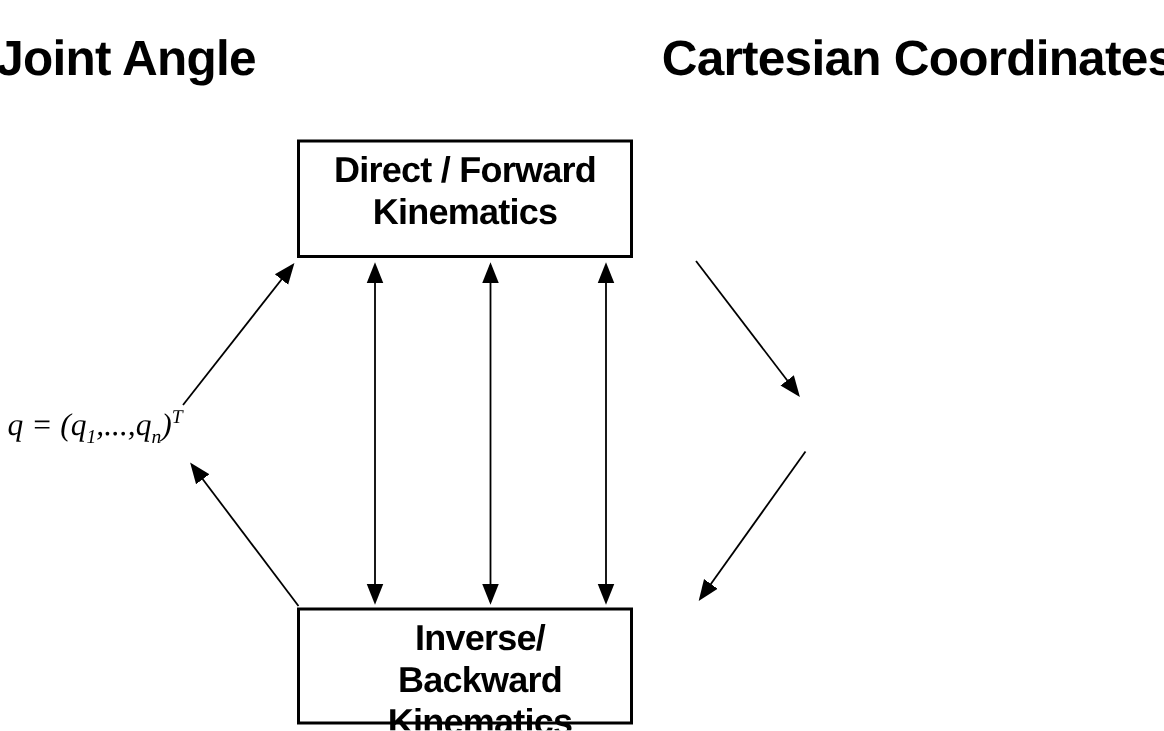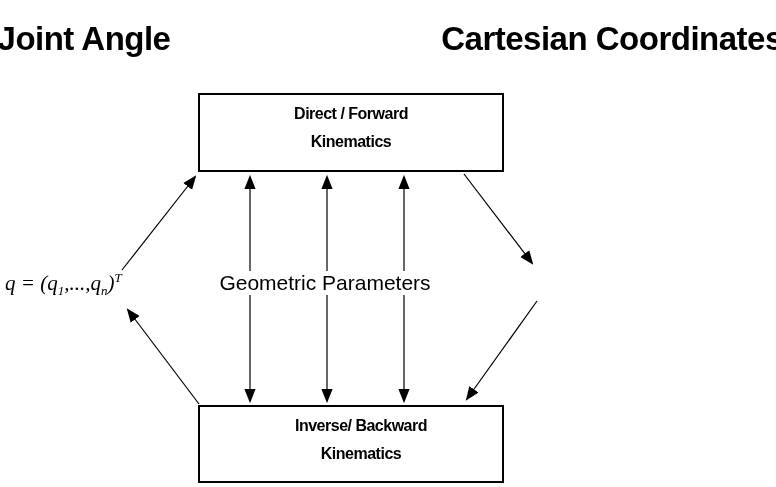--- a/index.html
+++ b/index.html
@@ -25,26 +25,26 @@
     white-space: nowrap;
     letter-spacing: -0.5px;
   }
   .col-header.h-left   { left: 84px; }
   .col-header.h-center { left: 331px; }
   .col-header.h-right  { left: 612px; }
 
   .kin-box {
     position: absolute;
     left: 198px;
-    width: 306px;
+    width: 224px;
     box-sizing: border-box;
     border: 2px solid #000000;
     background: #ffffff;
     text-align: center;
-    font-size: 16px;
+    font-size: 24px;
     font-weight: bold;
     line-height: 28px;
     padding-top: 5px;
     letter-spacing: -0.5px;
     z-index: 2;
   }
   .kin-box.top    { top: 93px;  height: 79px; }
   .kin-box.bottom { top: 405px; height: 78px; padding-left: 20px; }
 
   .arrows-svg {
@@ -132,18 +132,17 @@
   <div class="kin-box top">
     <div>Direct / Forward</div>
     <div>Kinematics</div>
   </div>
 
   <div class="kin-box bottom">
     <div>Inverse/ Backward</div>
     <div>Kinematics</div>
   </div>
 
-  <div class="center-label">Geometric Parameters</div>
 
   <div class="formula f-left"><span>q = (q</span><sub>1</sub><span>,...,q</span><sub>n</sub><span>)</span><sup>T</sup></div>
 
 
 </div>
 
 </body></html>

